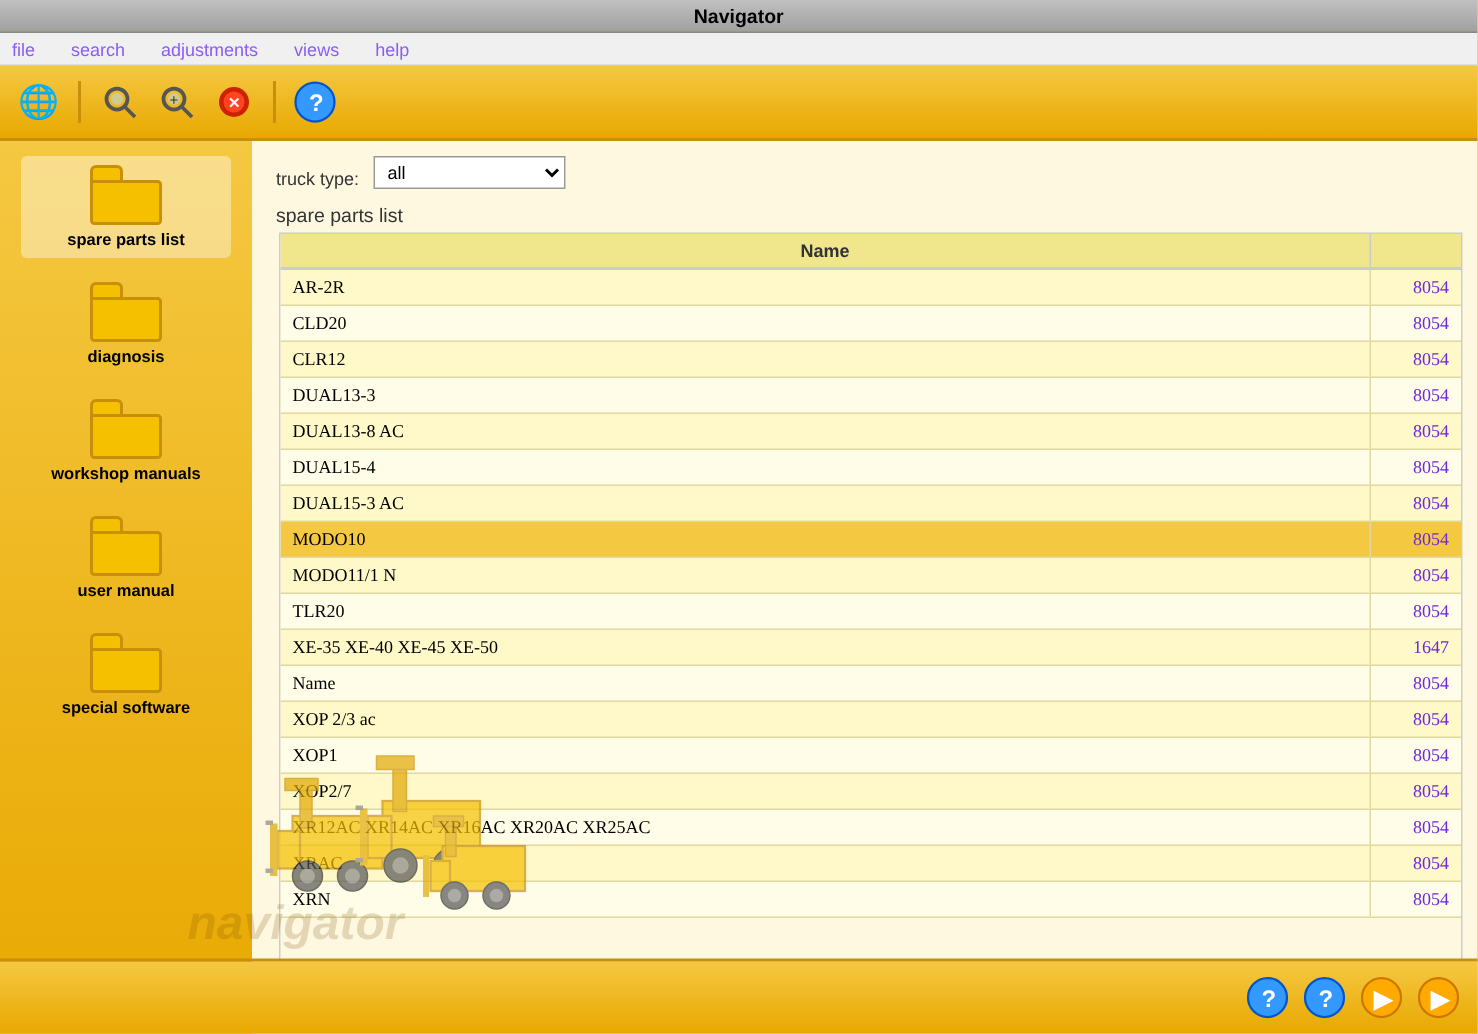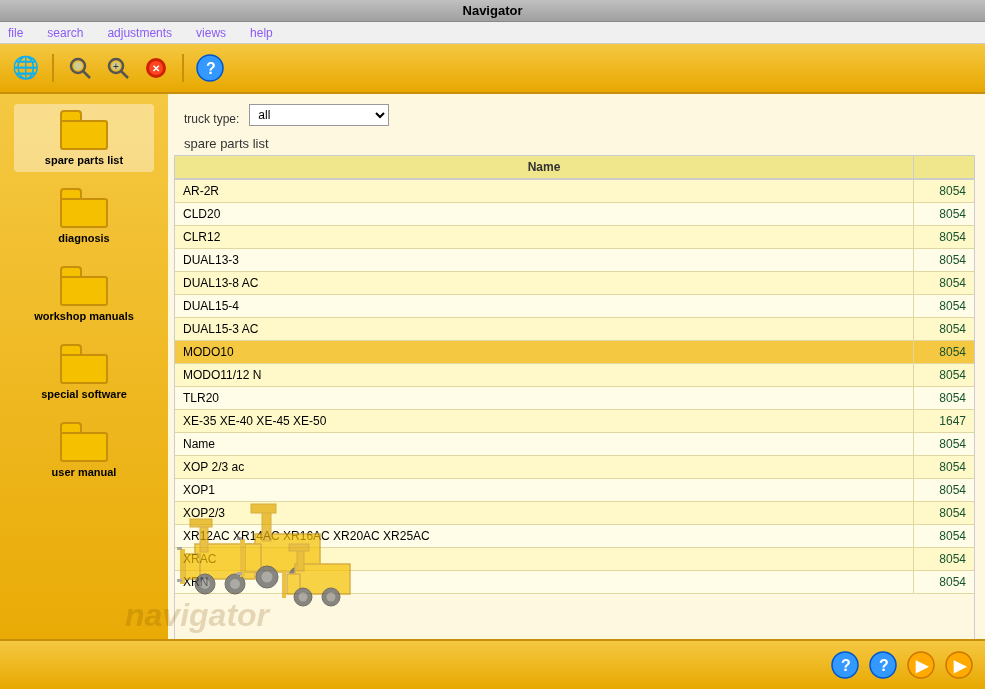--- a/index.html
+++ b/index.html
@@ -140,42 +140,42 @@
       padding: 10px 16px 6px 16px;
       display: flex;
       align-items: flex-end;
       gap: 10px;
     }
     .truck-type-label {
       font-size: 12px;
       color: #333;
     }
     .truck-type-select {
-      width: 140px;
+      width: 128px;
       height: 22px;
       font-size: 12px;
       border: 1px solid #999;
       background: white;
       padding: 0 4px;
       cursor: pointer;
     }
 
     
     .section-label {
       padding: 4px 16px;
       font-size: 13px;
       color: #333;
       font-weight: normal;
     }
 
     
     .parts-table {
       flex: 1;
       overflow-y: auto;
-      margin: 0 10px 10px 6px;
+      margin: 0 10px 10px 18px;
       border: 1px solid #ccc;
     }
     .table-header {
       display: flex;
       background: #f0e68c;
       border-bottom: 2px solid #ccc;
       position: sticky;
       top: 0;
     }
     .th-name {
@@ -191,37 +191,38 @@
       width: 60px;
       padding: 4px 8px;
       font-weight: bold;
       font-size: 12px;
       color: #333;
       text-align: center;
     }
     .table-row {
       display: flex;
       border-bottom: 1px solid #e0d8a0;
+      font-family: Liberation Serif, serif;
     }
     .table-row:nth-child(even) { background: #fffde7; }
     .table-row:nth-child(odd) { background: #fff8c8; }
     .table-row.selected { background: #f5c842; justify-content: flex-end; }
     .td-name {
       flex: 1;
       padding: 4px 8px;
       font-size: 12px;
       color: #000;
       border-right: 1px solid #e0d8a0;
       white-space: nowrap;
     }
     .td-code {
       width: 60px;
       padding: 4px 8px;
       font-size: 12px;
-      color: #14532d;
+      color: #6d28d9;
       text-align: right;
       white-space: nowrap;
       overflow: hidden;
     }
 
     
     .bottom-bar {
       position: absolute;
       bottom: 0;
       left: 0;
@@ -323,29 +324,29 @@
         <div class="folder-body"></div>
       </div>
       <span class="sidebar-label">workshop manuals</span>
     </div>
 
     <div class="sidebar-item">
       <div class="folder-icon">
         <div class="folder-tab"></div>
         <div class="folder-body"></div>
       </div>
-      <span class="sidebar-label">special software</span>
+      <span class="sidebar-label">user manual</span>
     </div>
 
     <div class="sidebar-item">
       <div class="folder-icon">
         <div class="folder-tab"></div>
         <div class="folder-body"></div>
       </div>
-      <span class="sidebar-label">user manual</span>
+      <span class="sidebar-label">special software</span>
     </div>
   </div>
 
   <div class="right-panel">
 
     <div class="controls-area">
       <span class="truck-type-label">truck type:</span>
       <select class="truck-type-select">
         <option>all</option>
         <option>XE</option>
@@ -392,21 +393,21 @@
           </div>
           <div class="table-row">
             <div class="td-name">DUAL15-3 AC</div>
             <div class="td-code">8054</div>
           </div>
           <div class="table-row selected">
             <div class="td-name">MODO10</div>
             <div class="td-code">8054</div>
           </div>
           <div class="table-row">
-            <div class="td-name">MODO11/12 N</div>
+            <div class="td-name">MODO11/1 N</div>
             <div class="td-code">8054</div>
           </div>
           <div class="table-row">
             <div class="td-name">TLR20</div>
             <div class="td-code">8054</div>
           </div>
           <div class="table-row">
             <div class="td-name">XE-35 XE-40 XE-45 XE-50</div>
             <div class="td-code">1647</div>
           </div>
@@ -416,21 +417,21 @@
           </div>
           <div class="table-row">
             <div class="td-name">XOP 2/3 ac</div>
             <div class="td-code">8054</div>
           </div>
           <div class="table-row">
             <div class="td-name">XOP1</div>
             <div class="td-code">8054</div>
           </div>
           <div class="table-row">
-            <div class="td-name">XOP2/3</div>
+            <div class="td-name">XOP2/7</div>
             <div class="td-code">8054</div>
           </div>
           <div class="table-row">
             <div class="td-name">XR12AC XR14AC XR16AC XR20AC XR25AC</div>
             <div class="td-code">8054</div>
           </div>
           <div class="table-row">
             <div class="td-name">XRAC</div>
             <div class="td-code">8054</div>
           </div>

